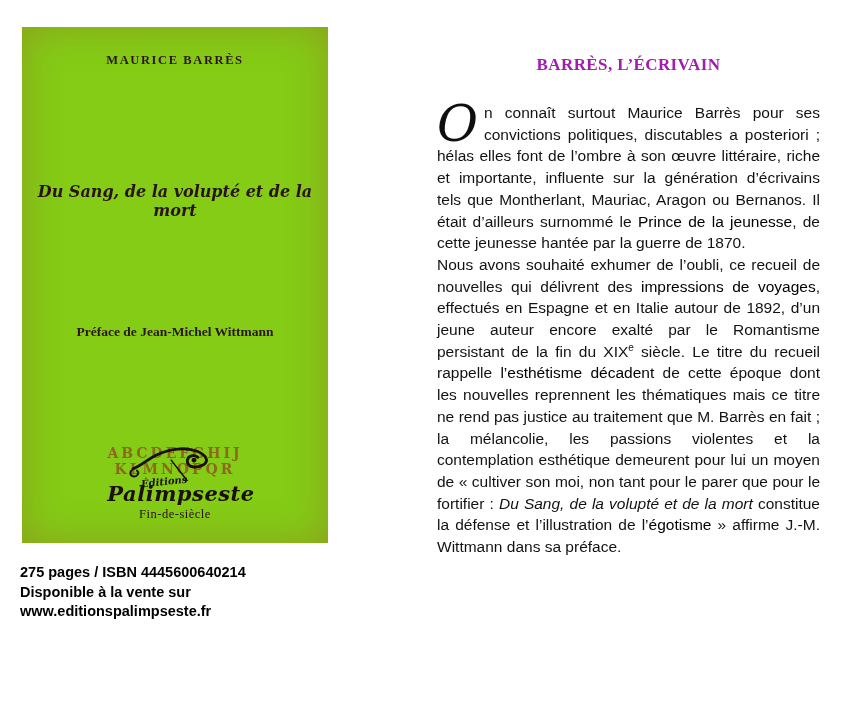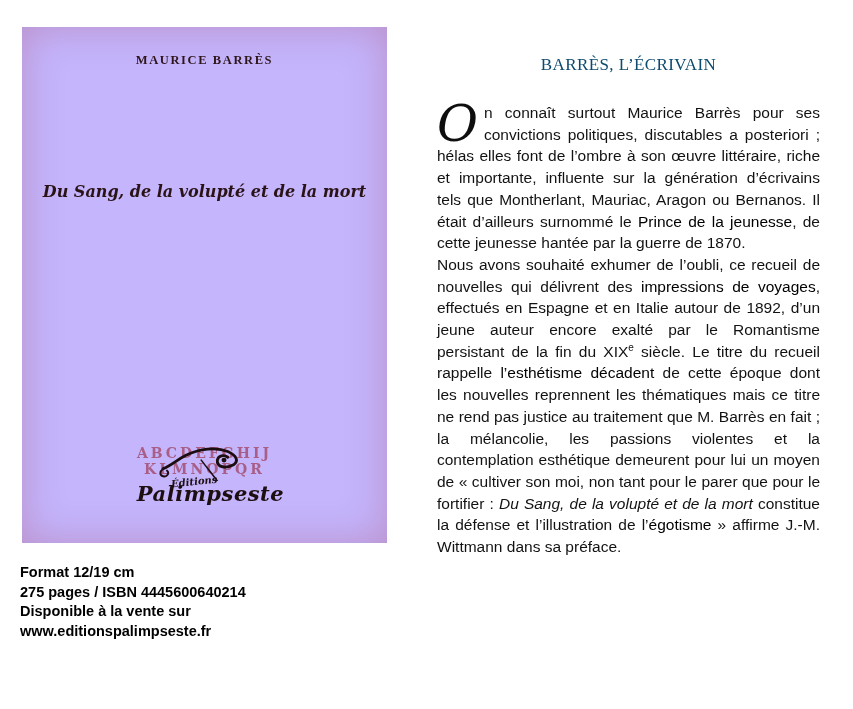--- a/index.html
+++ b/index.html
@@ -14,25 +14,24 @@
     background: #ffffff;
     overflow: hidden;
     font-family: "Liberation Sans", sans-serif;
   }
 
   
   .book-cover {
     position: absolute;
     left: 22px;
     top: 27px;
-    width: 349px;
+    width: 306px;
     height: 516px;
-    background: #c4b5fd;
+    background: #84cc16;
     box-shadow: inset 0 0 40px rgba(160,30,45,0.25);
-    padding-left: 16px;
   }
   .cover-author {
     position: absolute;
     top: 26px;
     left: 0;
     right: 0;
     text-align: center;
     font-family: "Liberation Serif", "DejaVu Serif", serif;
     font-weight: 700;
     font-size: 12.5px;
@@ -144,24 +143,24 @@
   .article {
     position: absolute;
     left: 437px;
     top: 55px;
     width: 383px;
   }
   .article-title {
     margin: 0 0 27px 0;
     text-align: center;
     font-family: "Liberation Serif", "DejaVu Serif", serif;
-    font-weight: 400;
+    font-weight: 700;
     font-size: 17px;
     letter-spacing: 0.4px;
-    color: #0c4a6e;
+    color: #a21caf;
   }
   .body-para {
     margin: 0;
     text-align: justify;
     font-family: "Liberation Sans", sans-serif;
     font-size: 15.5px;
     line-height: 21.7px;
     color: #121212;
   }
   .dropcap {
@@ -188,39 +187,40 @@
   }
 </style>
 </head>
 <body>
 
 <div class="page">
 
   <div class="book-cover">
     <div class="cover-author">MAURICE BARRÈS</div>
     <div class="cover-title">Du Sang, de la volupté et de la mort</div>
+    <div class="cover-preface">Préface de Jean-Michel Wittmann</div>
 
     <div class="publisher-logo">
       <div class="logo-watermark">
         <div>ABCDEFGHIJ</div>
         <div>KLMNOPQR</div>
       </div>
       <svg class="flourish" viewBox="0 0 100 40" xmlns="http://www.w3.org/2000/svg">
         <path d="M6 27 C14 24 20 18 30 13 C44 6 62 4 74 9 C83 13 86 19 80 23 C73 27 62 26 63 18 C64 13 70 12 74 15" fill="none" stroke="#1c0d10" stroke-width="3" stroke-linecap="round"></path>
         <circle cx="70" cy="18" r="2.6" fill="#1c0d10"></circle>
         <path d="M6 27 C2 30 2 34 6 35 C10 36 13 32 10 29" fill="none" stroke="#1c0d10" stroke-width="2" stroke-linecap="round"></path>
         <path d="M46 18 C52 26 58 33 63 40" fill="none" stroke="#1c0d10" stroke-width="1.6" stroke-linecap="round"></path>
       </svg>
       <div class="logo-editions">Éditions</div>
       <div class="logo-publisher">Palimpseste</div>
+      <div class="logo-collection">Fin-de-siècle</div>
     </div>
   </div>
 
   <div class="book-details">
-    <div>Format 12/19 cm</div>
     <div>275 pages / ISBN 4445600640214</div>
     <div>Disponible à la vente sur</div>
     <div>www.editionspalimpseste.fr</div>
   </div>
 
   <div class="article">
     <h1 class="article-title">BARRÈS, L’ÉCRIVAIN</h1>
     <div>
         <p class="body-para"><span class="dropcap">O</span><span>n connaît surtout Maurice Barrès pour ses convictions politiques, discutables a posteriori ; hélas elles font de l’ombre à son œuvre littéraire, riche et importante, influente sur la génération d’écrivains tels que Montherlant, Mauriac, Aragon ou Bernanos. Il était d’ailleurs surnommé le </span><span class="inline-link">Prince de la jeunesse</span><span>, de cette jeunesse hantée par la guerre de 1870.</span></p>
         <p class="body-para"><span>Nous avons souhaité exhumer de l’oubli, ce recueil de nouvelles qui délivrent des </span><span class="inline-link">impressions de voyages</span><span>, effectués en Espagne et en Italie autour de 1892, d’un jeune auteur encore exalté par le Romantisme persistant de la fin du XIX</span><sup>e</sup><span> siècle. Le titre du recueil rappelle </span><span class="inline-link">l’esthétisme décadent</span><span> de cette époque dont les nouvelles reprennent les thématiques mais ce titre ne rend pas justice au traitement que M. Barrès en fait ; la mélancolie, les passions violentes et la contemplation esthétique demeurent pour lui un moyen de « cultiver son moi, non tant pour le parer que pour le fortifier : </span><span class="italic">Du Sang, de la volupté et de la mort</span><span> constitue la défense et l’illustration de l’</span><span class="inline-link">égotisme</span><span> » affirme J.-M. Wittmann dans sa préface.</span></p>

